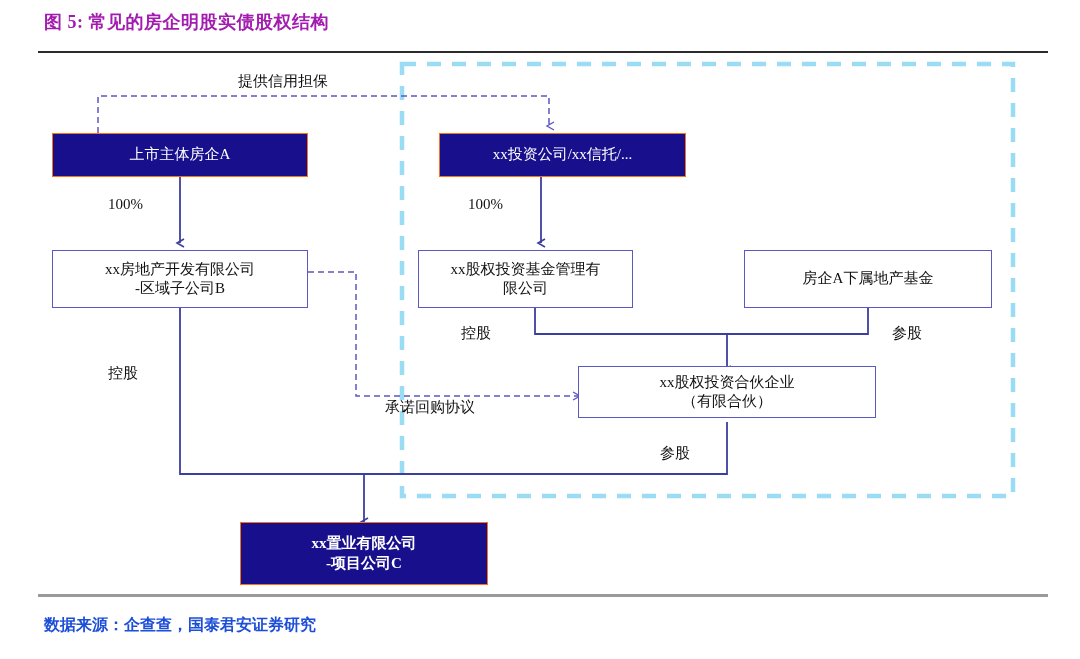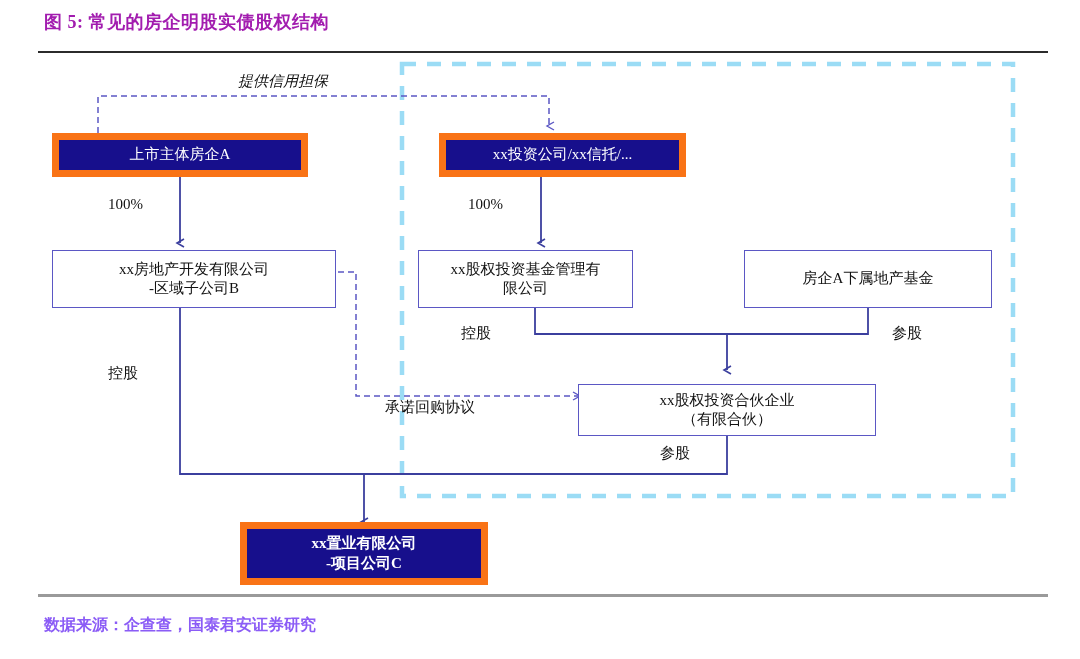--- a/index.html
+++ b/index.html
@@ -35,42 +35,42 @@
     left:38px; top:594px;
     width:1010px; height:3px;
     background:#9a9a9a;
   }
   .source{
     position:absolute;
     left:44px; top:615px;
     font-size:16px;
     font-weight:bold;
     white-space:nowrap;
-    color:#8b5cf6;
+    color:#1d4ed8;
   }
 
   
   .canvas{position:absolute;left:0;top:0;width:1080px;height:659px;}
   .canvas svg{position:absolute;left:0;top:0;}
 
   
   .box{
     position:absolute;
     box-sizing:border-box;
     display:flex;
     align-items:center;
     justify-content:center;
     text-align:center;
     line-height:1.28;
     white-space:pre-line;
   }
   .box.navy{
     background:#170F8C;
     color:#ffffff;
-    border:7px solid #f97316;
+    border:1px solid #f97316;
     font-size:15px;
     font-weight:normal;
   }
   .box.plain{
     background:#ffffff;
     color:#111111;
     border:1.6px solid #5B57C4;
     font-size:15px;
   }
 
@@ -135,35 +135,35 @@
         <path d="M180,308 L180,474 L727,474 L727,422" fill="none" stroke="#3B3F9E" stroke-width="1.8"></path>
         <path d="M364,474 L364,522" fill="none" stroke="#3B3F9E" stroke-width="1.8" marker-end="url(#arr)"></path>
       </g>
     </svg>
   </div>
 
   <div class="box navy" style="left:52px;top:133px;width:256px;height:44px;">上市主体房企A</div>
 
   <div class="box navy" style="left:418px;top:133px;width:247px;height:44px;margin-left:21px;">xx投资公司/xx信托/...</div>
 
-  <div class="box plain" style="left:52px;top:250px;width:284px;height:58px;">xx房地产开发有限公司
+  <div class="box plain" style="left:52px;top:250px;width:256px;height:58px;">xx房地产开发有限公司
 -区域子公司B</div>
 
   <div class="box plain" style="left:418px;top:250px;width:215px;height:58px;">xx股权投资基金管理有
 限公司</div>
 
   <div class="box plain" style="left:744px;top:250px;width:248px;height:58px;text-align:right;">房企A下属地产基金</div>
 
-  <div class="box plain" style="left:578px;top:384px;width:298px;height:52px;">xx股权投资合伙企业
+  <div class="box plain" style="left:578px;top:366px;width:298px;height:52px;">xx股权投资合伙企业
 （有限合伙）</div>
 
   <div class="box navy" style="left:240px;top:522px;width:248px;height:63px;font-weight:bold;">xx置业有限公司
 -项目公司C</div>
 
-  <div class="elabel" style="left:238px;top:72px;font-style:italic;">提供信用担保</div>
+  <div class="elabel" style="left:238px;top:72px;">提供信用担保</div>
 
   <div class="elabel pct" style="left:108px;top:196px;">100%</div>
 
   <div class="elabel pct" style="left:468px;top:196px;">100%</div>
 
   <div class="elabel" style="left:108px;top:364px;">控股</div>
 
   <div class="elabel" style="left:461px;top:324px;">控股</div>
 
   <div class="elabel" style="left:892px;top:324px;">参股</div>

